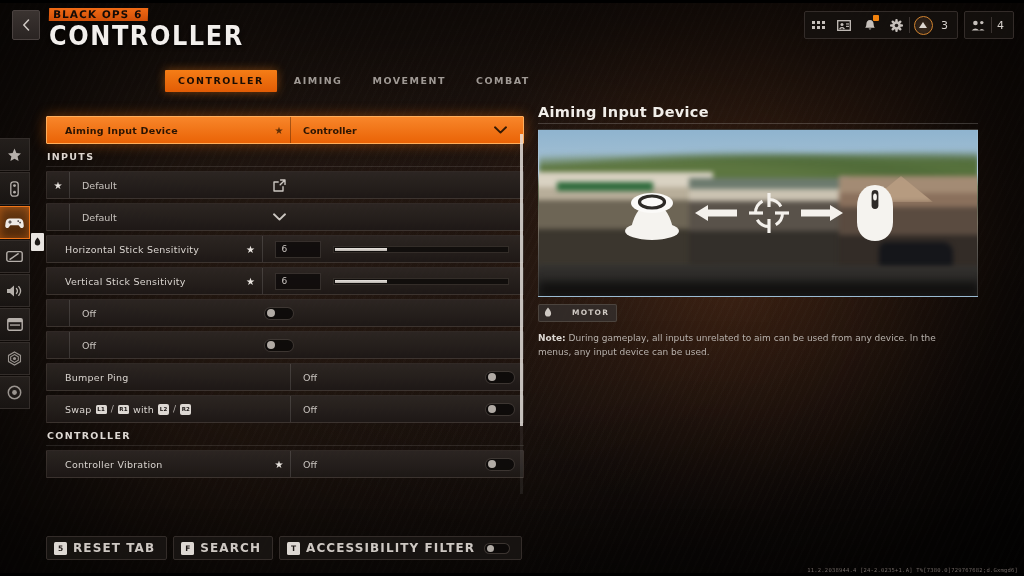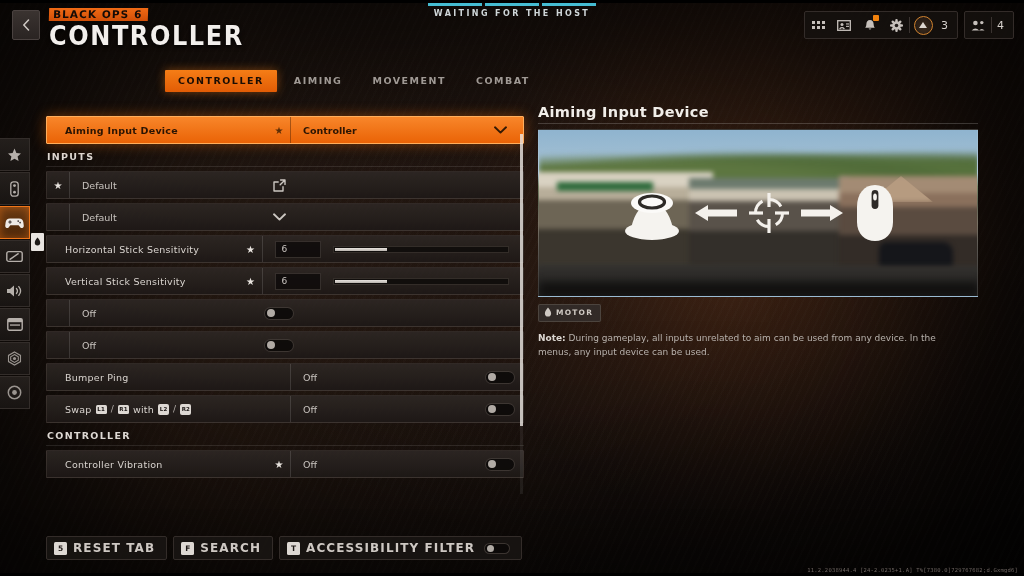--- a/index.html
+++ b/index.html
@@ -248,21 +248,21 @@
   #sc-car{ left:340px; top:112px; width:74px; height:26px; border-radius:7px 10px 3px 3px; background:#15161a; }
   #sc-road{ left:0; top:136px; width:440px; height:32px; background:linear-gradient(180deg,#33312e,#201f1e); }
   #sc-dark{ left:0; top:152px; width:440px; height:16px; background:#121110; filter:blur(4px); }
 
   #overlay-icons{
     position:absolute; inset:0; display:flex; align-items:center; justify-content:center; gap:12px;
   }
   .ov-arrow{ color:#f4f1ec; display:flex; align-items:center; }
 
   #motor-tag{
-    margin-top:7px; display:inline-flex; align-items:center; gap:4px;
+    margin-top:7px; display:inline-flex; align-items:center; gap:20px;
     background:rgba(52,46,43,.85); border:1px solid rgba(140,128,120,.30);
     padding:2px 7px 3px 5px; border-radius:2px;
   }
   #motor-tag-label{
     font-size:7.5px; font-weight:bold; letter-spacing:1.2px; color:#cfc9c3;
     font-family:"DejaVu Sans", sans-serif;
   }
   #detail-desc{
     margin-top:8px; font-size:9.5px; color:#ddd8d3; line-height:1.45;
     font-family:"DejaVu Sans", sans-serif;
@@ -317,28 +317,20 @@
     <svg width="8" height="12" viewBox="0 0 8 12">
       <path d="M6.5 1 L1.8 6 L6.5 11" fill="none" stroke="#cfc9c4" stroke-width="1.5" stroke-linecap="round" stroke-linejoin="round"></path>
     </svg>
   </div>
 
   <div id="title-block">
     <div id="bo6-logo">BLACK OPS 6</div>
     <div id="page-title">CONTROLLER</div>
   </div>
 
-  <div id="lobby-status">
-    <div id="lobby-bars">
-      <div class="lobby-bar"></div>
-      <div class="lobby-bar"></div>
-      <div class="lobby-bar"></div>
-    </div>
-    <div id="lobby-text">WAITING FOR THE HOST</div>
-  </div>
 
   <div id="tr-cluster">
     <div class="tr-group">
       <div class="tr-icon">
         <svg width="13" height="9" viewBox="0 0 13 9">
           <g fill="#c6c0bb">
             <rect x="0" y="0" width="3" height="3"></rect>
               <rect x="5" y="0" width="3" height="3"></rect>
               <rect x="10" y="0" width="3" height="3"></rect>
             <rect x="0" y="5" width="3" height="3"></rect>

